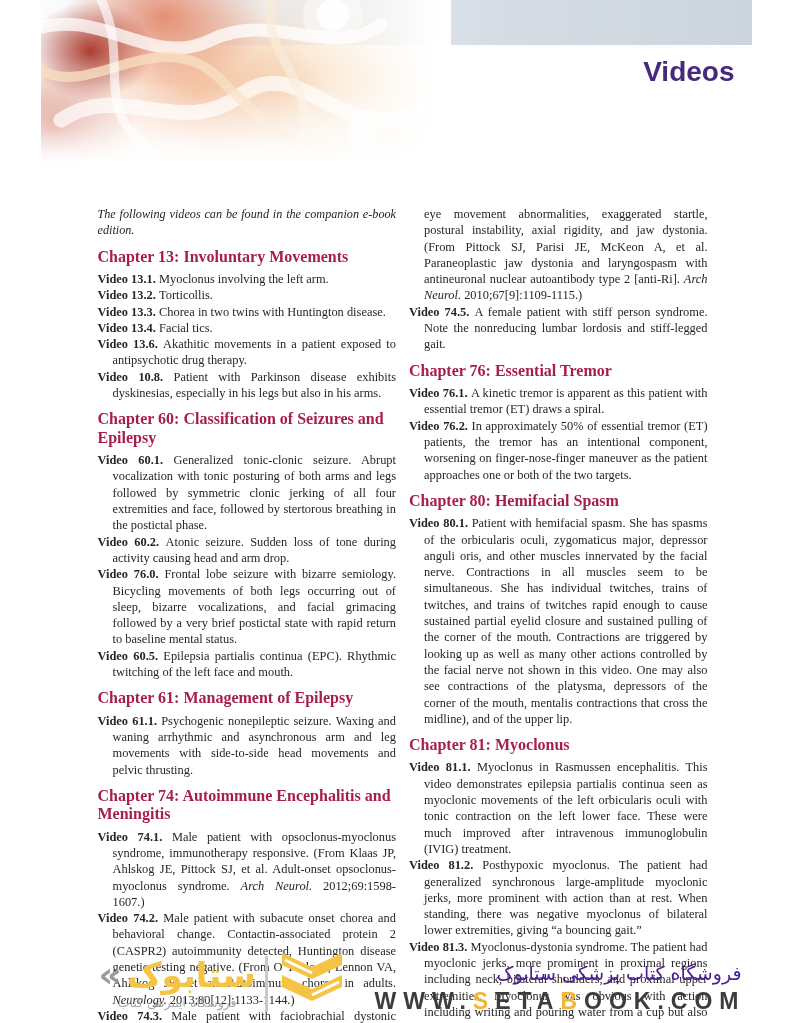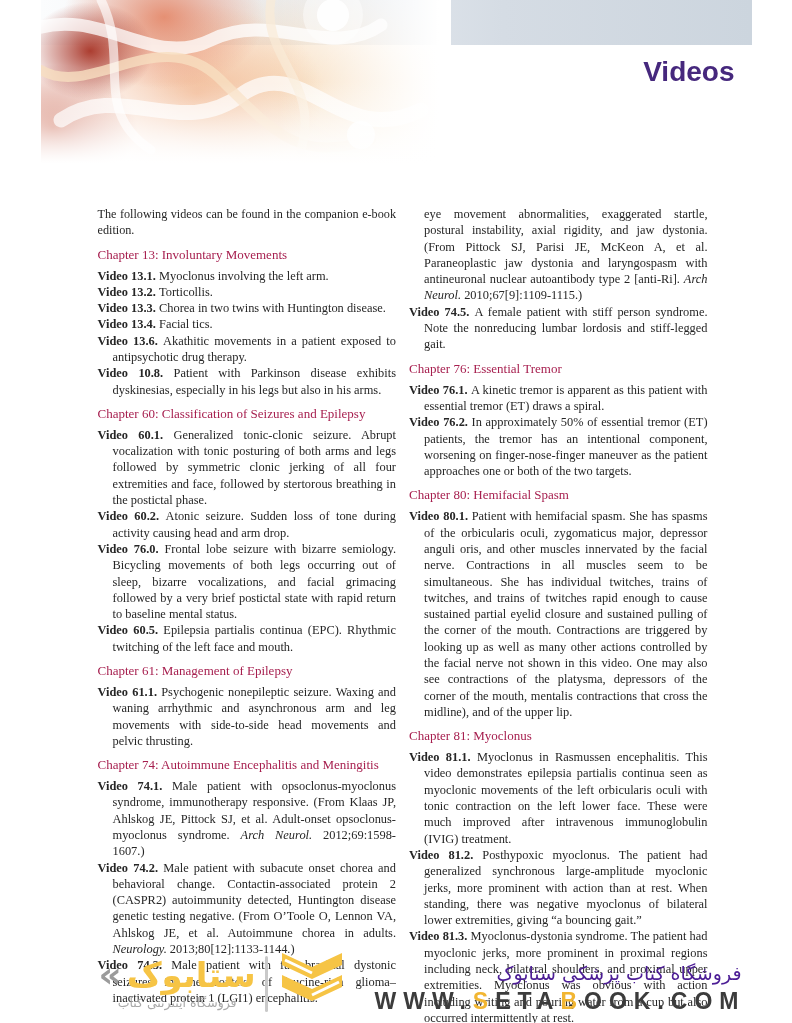--- a/index.html
+++ b/index.html
@@ -39,23 +39,23 @@
     font-family:"Liberation Sans", sans-serif; font-weight:bold;
     font-size:28px; color:var(--title-purple); letter-spacing:0;
   }
 
   
   .content { display:flex; gap:13px; padding:36px 44px 0 57px; }
   .col {
     flex:1; min-width:0; font-size:12.4px; line-height:16.3px;
     color:#262626; text-align:justify;
   }
-  .intro { margin:0 0 9px 0; font-size:12.2px; }
+  .intro { font-style:italic; margin:0 0 9px 0; font-size:12.2px; }
   .chapter-heading {
-    font-size:13px; font-weight:normal; color:var(--chapter-red);
+    font-size:16px; font-weight:bold; color:var(--chapter-red);
     margin:9px 0 5px 0; text-align:left; line-height:1.15;
   }
   .col > .chapter-heading:first-child { margin-top:0; }
   .video-entry { margin:0; padding-left:15px; text-indent:-15px; }
   .video-entry.continuation { text-indent:0; }
   .vlabel { font-weight:bold; }
 
   
   .footer {
     position:absolute; left:0; right:0; bottom:8px;

